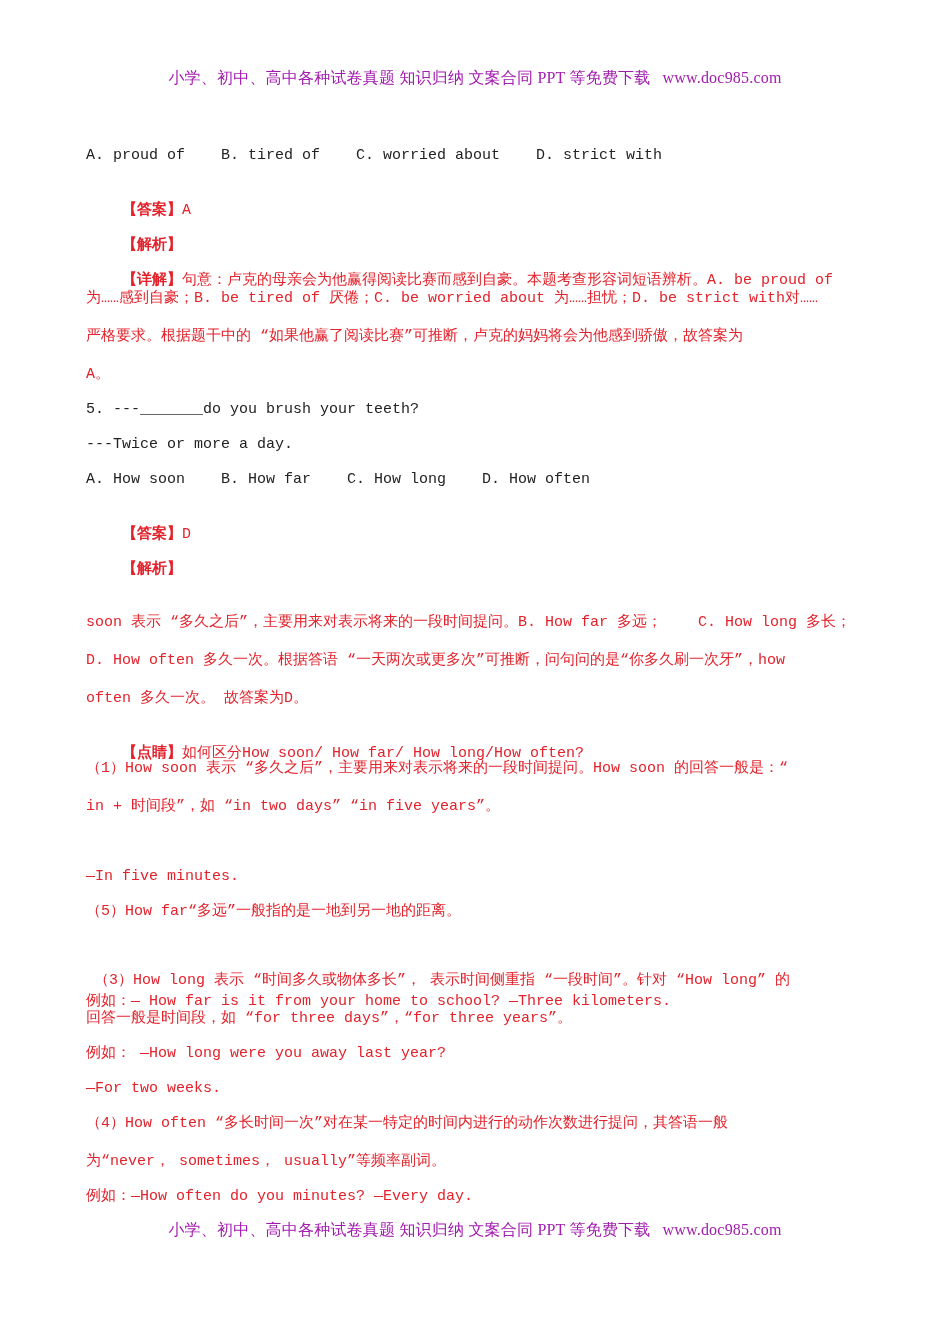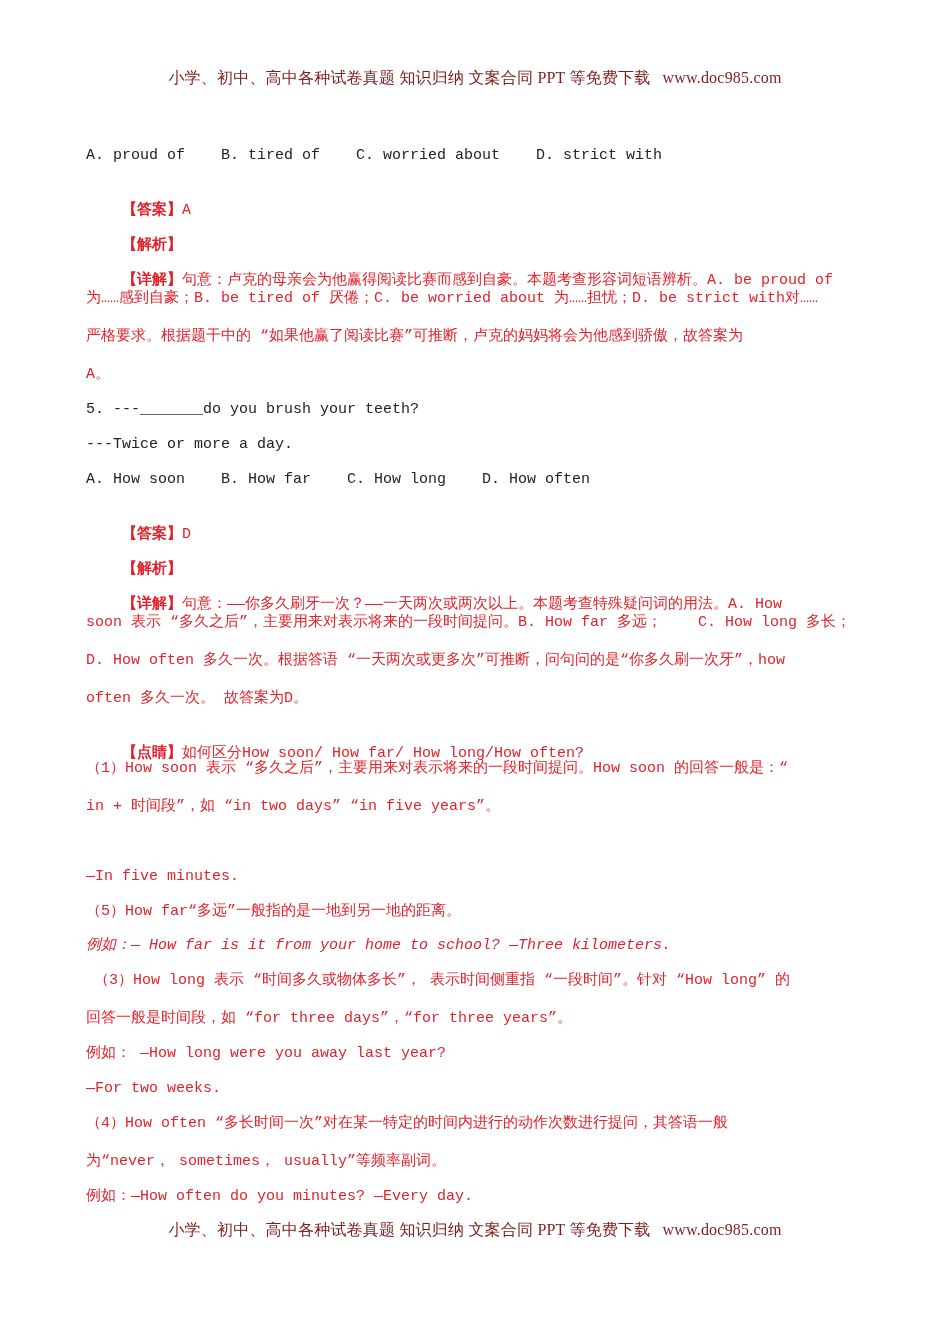--- a/index.html
+++ b/index.html
@@ -1,21 +1,21 @@
 <!DOCTYPE html>
 <html><head>
 <meta charset="utf-8">
 <style>
   html, body { margin: 0; padding: 0; background: #ffffff; }
   body { width: 950px; height: 1344px; position: relative; overflow: hidden; }
   .page { position: absolute; left: 0; top: 0; width: 950px; height: 1344px; background: #fff; }
   .banner {
     position: absolute; left: 0; width: 950px; text-align: center;
     font-family: "Liberation Serif", "DejaVu Serif", serif;
-    font-size: 16px; color: #7f1d1d; letter-spacing: 0.2px;
+    font-size: 16px; color: #a21caf; letter-spacing: 0.2px;
   }
   .banner .url { margin-left: 12px; }
   .line {
     position: absolute; left: 86px; white-space: pre;
     font-family: "Liberation Mono", "DejaVu Sans Mono", monospace;
     font-size: 15px; line-height: 20px; color: #222;
   }
   .red { color: #e3222b; }
   .tag { color: #e3222b; font-weight: bold; }
   .tag-text { color: #e3222b; font-weight: normal; }
@@ -51,36 +51,33 @@
   <div class="line" style="top:470px;">A. How soon    B. How far    C. How long    D. How often</div>
 
   <div class="line" style="top:505px;">
     <span class="tag">【答案】</span><span class="tag-text">D</span>
   </div>
 
   <div class="line" style="top:540px;">
     <span class="tag">【解析】</span>
   </div>
 
-  <div class="line red" style="top:575px;">
-    <span class="tag">【详解】</span><span>句意：——你多久刷牙一次？——一天两次或两次以上。本题考查特殊疑问词的用法。A. How</span>
-  </div>
   <div class="line red" style="top:613px;">soon 表示 “多久之后”，主要用来对表示将来的一段时间提问。B. How far 多远；    C. How long 多长；</div>
   <div class="line red" style="top:651px;text-align:center;">D. How often 多久一次。根据答语 “一天两次或更多次”可推断，问句问的是“你多久刷一次牙”，how</div>
   <div class="line red" style="top:689px;">often 多久一次。 故答案为D。</div>
 
   <div class="line red" style="top:724px;">
     <span class="tag">【点睛】</span><span>如何区分How soon/ How far/ How long/How often?</span>
   </div>
 
   <div class="line red" style="top:759px;">（1）How soon 表示 “多久之后”，主要用来对表示将来的一段时间提问。How soon 的回答一般是：“</div>
   <div class="line red" style="top:797px;">in + 时间段”，如 “in two days” “in five years”。</div>
   <div class="line red" style="top:867px;">—In five minutes.</div>
   <div class="line red" style="top:902px;">（5）How far“多远”一般指的是一地到另一地的距离。</div>
-  <div class="line red" style="top:936px;font-style:italic;">例如：— How far is it from your home to school? —Three kilometers.</div>
+  <div class="line red" style="top:992px;">例如：— How far is it from your home to school? —Three kilometers.</div>
   <div class="line red" style="top:971px;margin-left:8px;">（3）How long 表示 “时间多久或物体多长”， 表示时间侧重指 “一段时间”。针对 “How long” 的</div>
   <div class="line red" style="top:1009px;">回答一般是时间段，如 “for three days”，“for three years”。</div>
   <div class="line red" style="top:1044px;">例如： —How long were you away last year?</div>
   <div class="line red" style="top:1079px;">—For two weeks.</div>
   <div class="line red" style="top:1114px;">（4）How often “多长时间一次”对在某一特定的时间内进行的动作次数进行提问，其答语一般</div>
   <div class="line red" style="top:1152px;">为“never， sometimes， usually”等频率副词。</div>
   <div class="line red" style="top:1187px;">例如：—How often do you minutes? —Every day.</div>
 
   <div class="banner" style="top:1220px;">
     <span>小学、初中、高中各种试卷真题 知识归纳 文案合同 PPT 等免费下载</span><span class="url">www.doc985.com</span>

